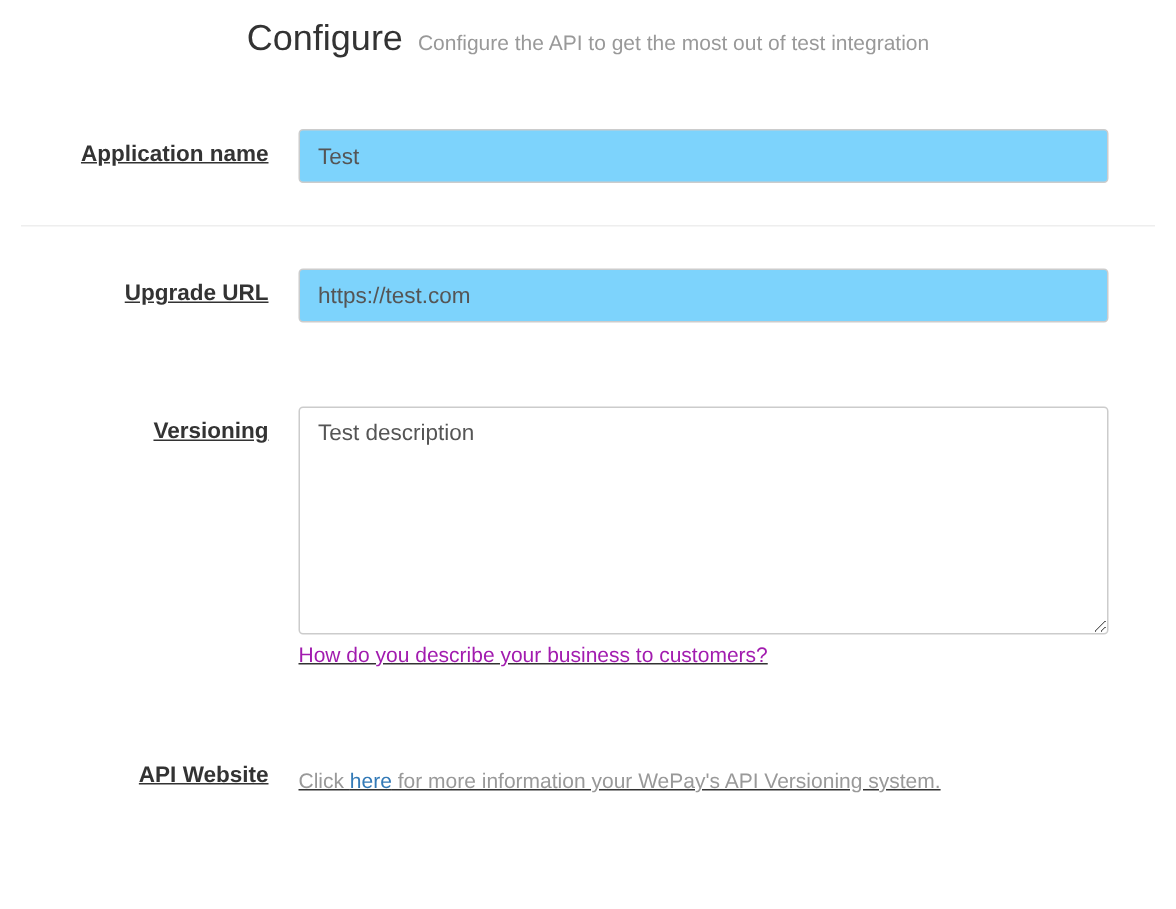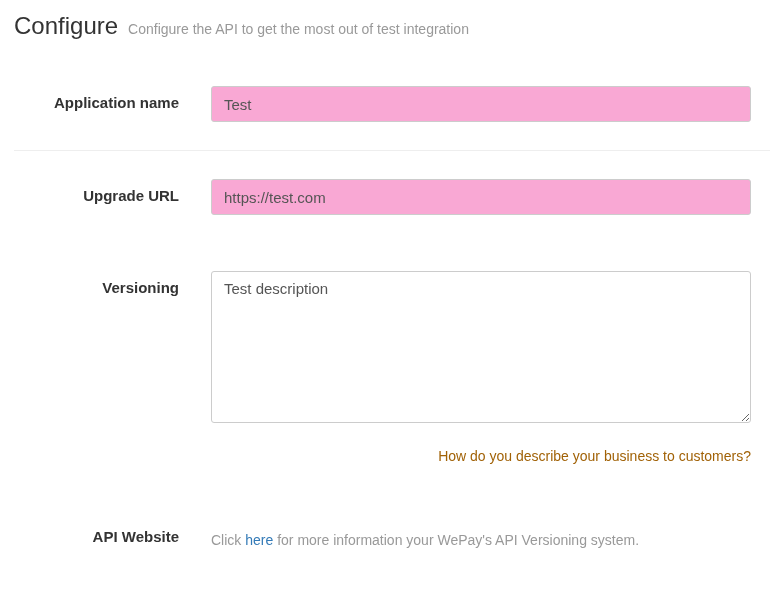--- a/index.html
+++ b/index.html
@@ -8,38 +8,40 @@
       font-size: 14px;
       color: #333;
       background: #fff;
       width: 784px;
     }
     .page-header {
       padding: 12px 14px 18px 14px;
       display: flex;
       align-items: baseline;
       gap: 10px;
+      justify-content: center;
     }
     .page-title {
       font-size: 24px;
       font-weight: 500;
       color: #333;
     }
     .page-subtitle {
       font-size: 14px;
       color: #999;
       font-weight: 400;
     }
     .form-section {
       padding: 0 14px;
     }
     .form-row {
       display: flex;
       padding: 28px 0;
-      gap: 32px;
+      gap: 20px;
+      text-decoration: underline;
     }
     .form-row.bordered {
       border-bottom: 1px solid #eee;
     }
     .label-col {
       width: 165px;
       text-align: right;
       flex-shrink: 0;
       padding-top: 8px;
     }
@@ -51,43 +53,42 @@
     .field-col {
       flex: 1;
       max-width: 540px;
     }
     input[type="text"] {
       width: 100%;
       height: 36px;
       padding: 6px 12px;
       font-size: 15px;
       color: #555;
-      background: #f9a8d4;
+      background: #7dd3fc;
       border: 1px solid #ccc;
       border-radius: 3px;
       font-family: inherit;
     }
     textarea {
       width: 100%;
       height: 152px;
       padding: 8px 12px;
       font-size: 15px;
       color: #555;
       background: #fff;
       border: 1px solid #ccc;
       border-radius: 3px;
       font-family: inherit;
       resize: vertical;
     }
     .help-text {
       display: block;
-      margin-top: 22px;
+      margin-top: 2px;
       font-size: 14px;
-      color: #a16207;
-      text-align: right;
+      color: #a21caf;
     }
     .version-line {
       display: flex;
       align-items: center;
       gap: 6px;
       flex-wrap: wrap;
     }
     .version-text {
       font-size: 15px;
       color: #555;

